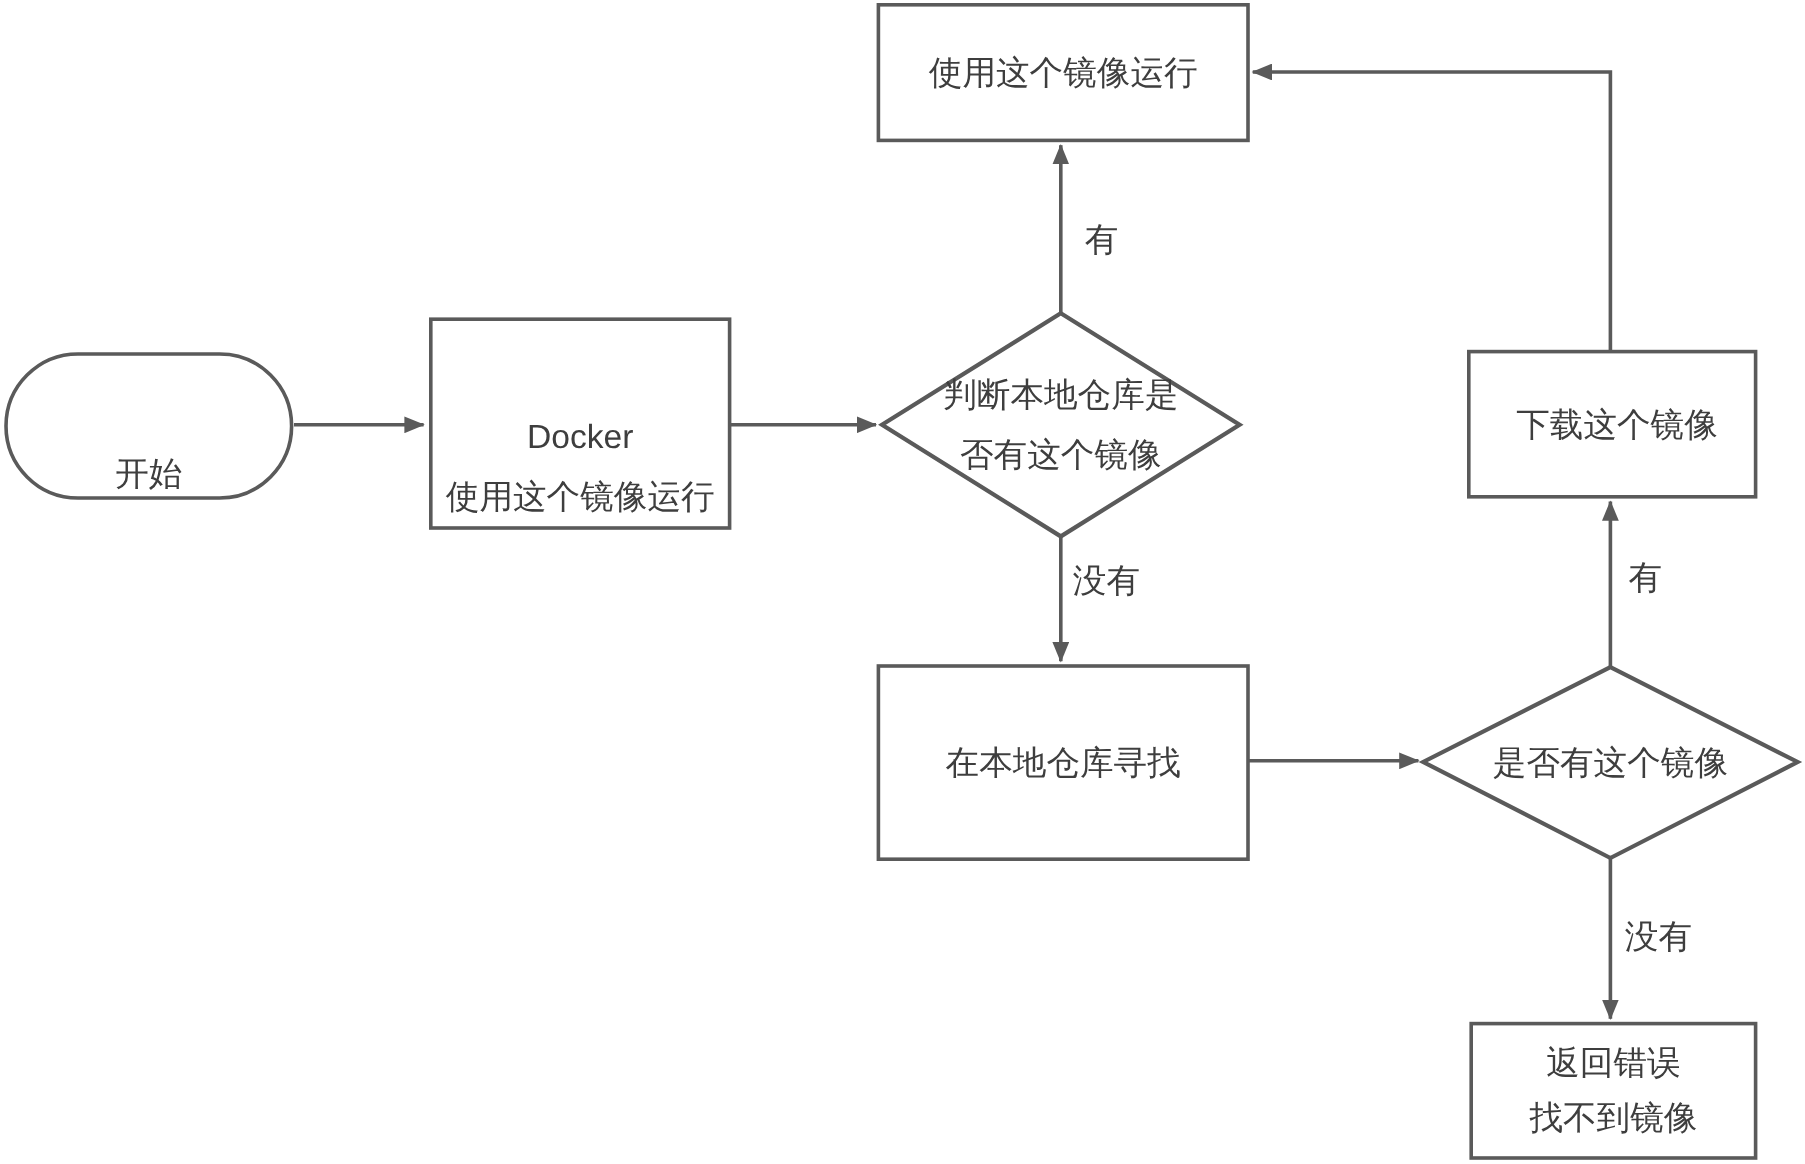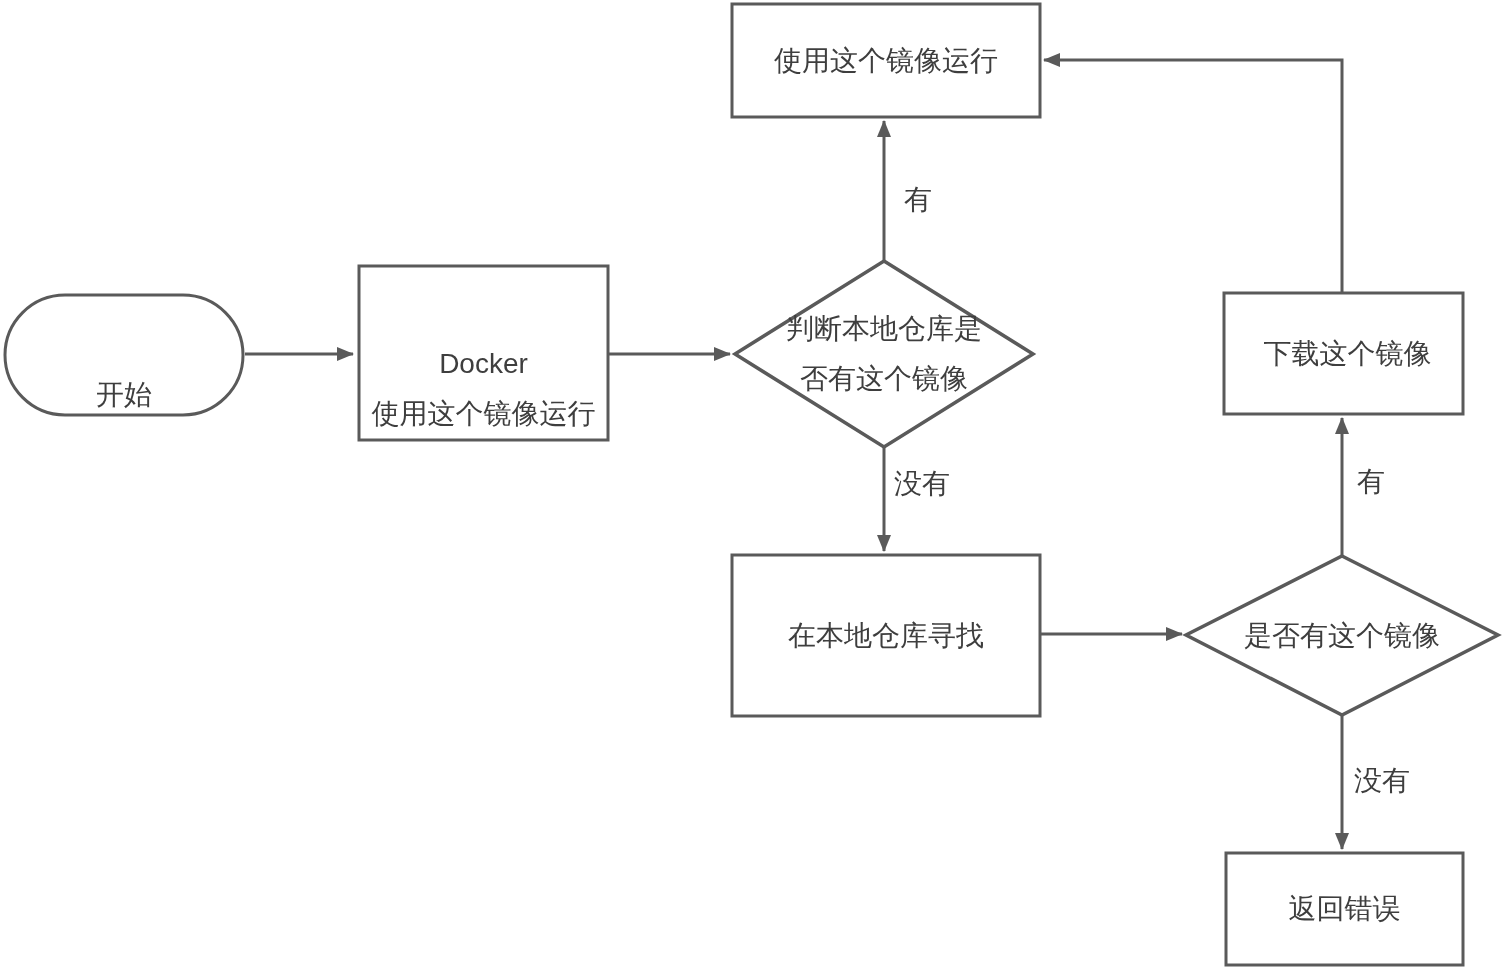--- a/index.html
+++ b/index.html
@@ -90,20 +90,21 @@
   <div class="lbl" style="left:1186px; top:556px; width:312px; height:159px;text-align:center;">
     <span>是否有这个镜像</span>
   </div>
 
   <div class="lbl" style="left:1228px; top:293px; width:239px; height:121px;align-items:center;">
     <span>下载这个镜像</span>
   </div>
 
   <div class="lbl tight" style="left:1226px; top:853px; width:237px; height:112px;border-radius:31px;">
     <span>返回错误</span>
+    <span>找不到镜像</span>
   </div>
 
   <div class="edge-lbl" style="left:904px; top:186px;">有</div>
   <div class="edge-lbl" style="left:894px; top:470px;">没有</div>
   <div class="edge-lbl" style="left:1357px; top:468px;">有</div>
   <div class="edge-lbl" style="left:1354px; top:767px;">没有</div>
 
 </div>
 
 </body></html>

